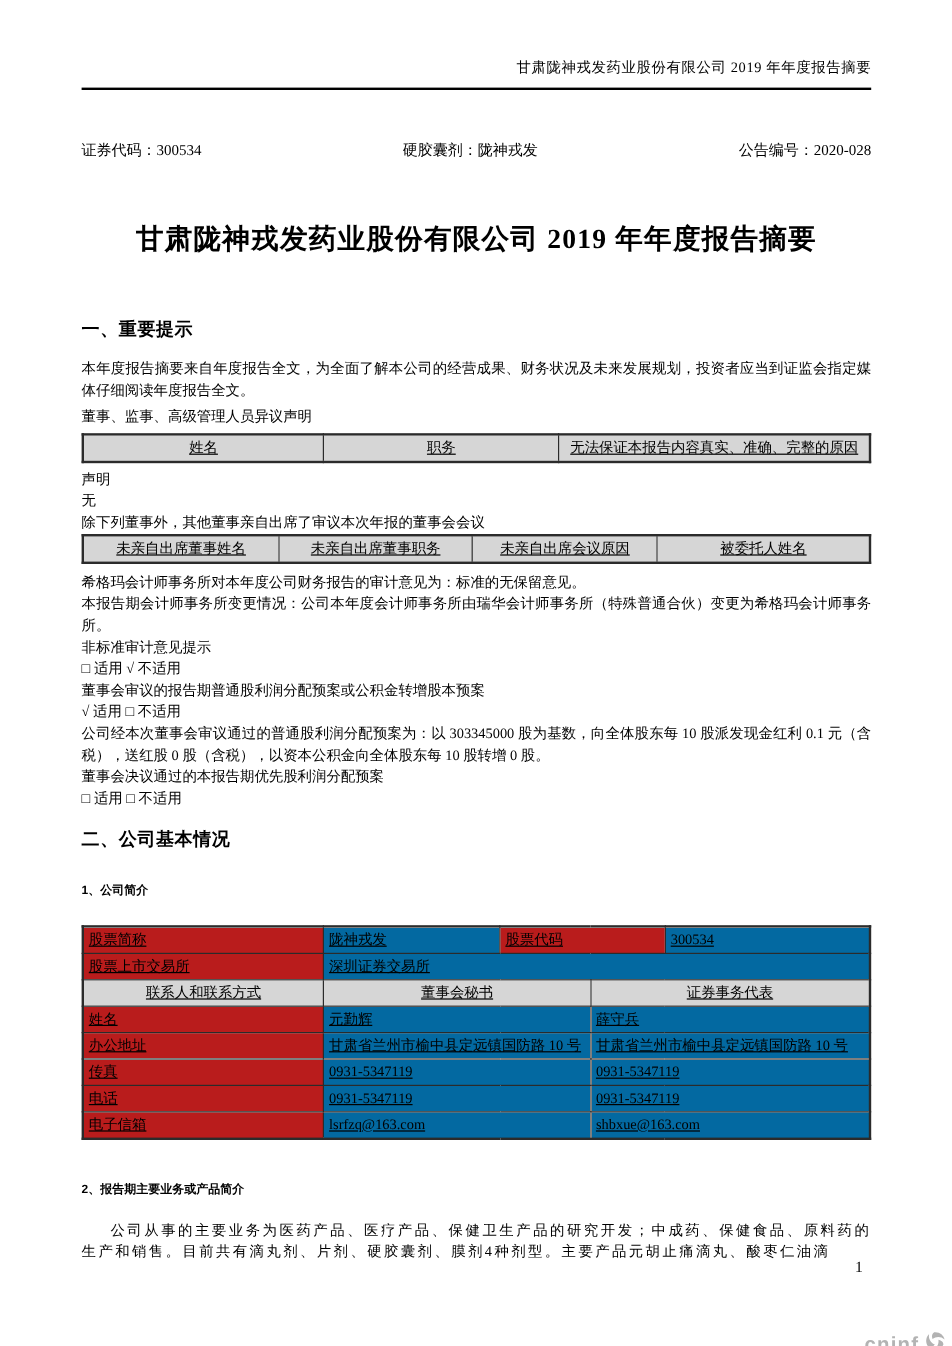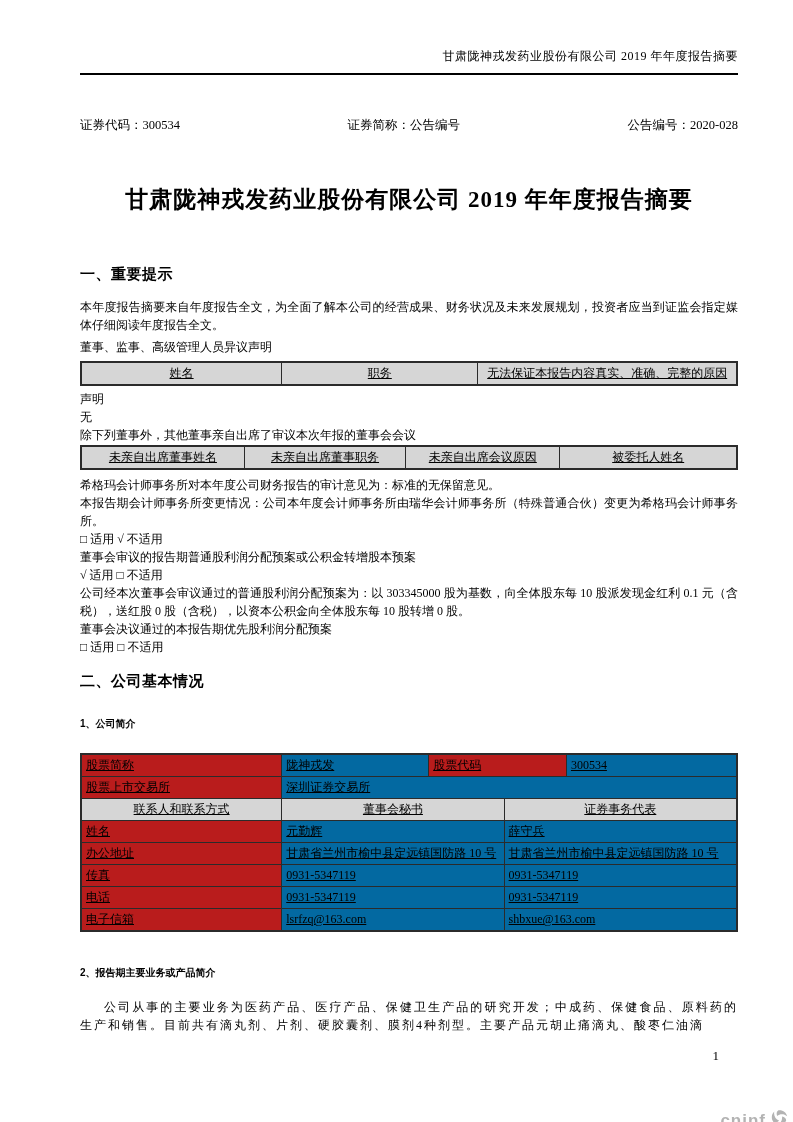--- a/index.html
+++ b/index.html
@@ -5,21 +5,21 @@
   * { margin: 0; padding: 0; box-sizing: border-box; }
   html, body { background: #ffffff; }
   body {
     width: 793px; height: 1122px;
     position: relative;
     font-family: "Liberation Serif", "DejaVu Serif", serif;
     font-size: 12px; color: #000;
     overflow: hidden;
   }
   .content {
-    position: absolute; left: 80px; top: 0; width: 658px;
+    position: absolute; left: 68px; top: 0; width: 658px;
   }
   .running-header {
     padding-top: 48px; padding-bottom: 8px;
     border-bottom: 2px solid #000;
     text-align: right; font-size: 12px; letter-spacing: .5px;
   }
   .code-row {
     margin-top: 42px;
     display: flex; justify-content: space-between;
     font-size: 12.5px;
@@ -95,21 +95,21 @@
 <body>
 
 <div class="content">
 
   <div class="running-header">
     <span>甘肃陇神戎发药业股份有限公司 2019 年年度报告摘要</span>
   </div>
 
   <div class="code-row">
     <span>证券代码：300534</span>
-    <span>证券简称：公告编号</span>
+    <span>硬胶囊剂：陇神戎发</span>
     <span>公告编号：2020-028</span>
   </div>
 
   <div class="doc-title">甘肃陇神戎发药业股份有限公司 2019 年年度报告摘要</div>
 
   <div class="h-sec">一、重要提示</div>
 
   <p class="body-line mt14">本年度报告摘要来自年度报告全文，为全面了解本公司的经营成果、财务状况及未来发展规划，投资者应当到证监会指定媒体仔细阅读年度报告全文。</p>
   <p class="body-line mt4">董事、监事、高级管理人员异议声明</p>
 
@@ -144,20 +144,21 @@
       <th>未亲自出席董事姓名</th>
       <th>未亲自出席董事职务</th>
       <th>未亲自出席会议原因</th>
       <th>被委托人姓名</th>
     </tr>
   </tbody>
     </table>
 
   <p class="body-line mt6">希格玛会计师事务所对本年度公司财务报告的审计意见为：标准的无保留意见。</p>
   <p class="body-line">本报告期会计师事务所变更情况：公司本年度会计师事务所由瑞华会计师事务所（特殊普通合伙）变更为希格玛会计师事务所。</p>
+  <p class="body-line">非标准审计意见提示</p>
   <p class="body-line">□ 适用 √ 不适用</p>
   <p class="body-line">董事会审议的报告期普通股利润分配预案或公积金转增股本预案</p>
   <p class="body-line">√ 适用 □ 不适用</p>
   <p class="body-line">公司经本次董事会审议通过的普通股利润分配预案为：以 303345000 股为基数，向全体股东每 10 股派发现金红利 0.1 元（含税），送红股 0 股（含税），以资本公积金向全体股东每 10 股转增 0 股。</p>
   <p class="body-line">董事会决议通过的本报告期优先股利润分配预案</p>
   <p class="body-line">□ 适用 □ 不适用</p>
 
   <div class="h-sec h-sec2">二、公司基本情况</div>
   <div class="h-sub h-sub1">1、公司简介</div>
 

